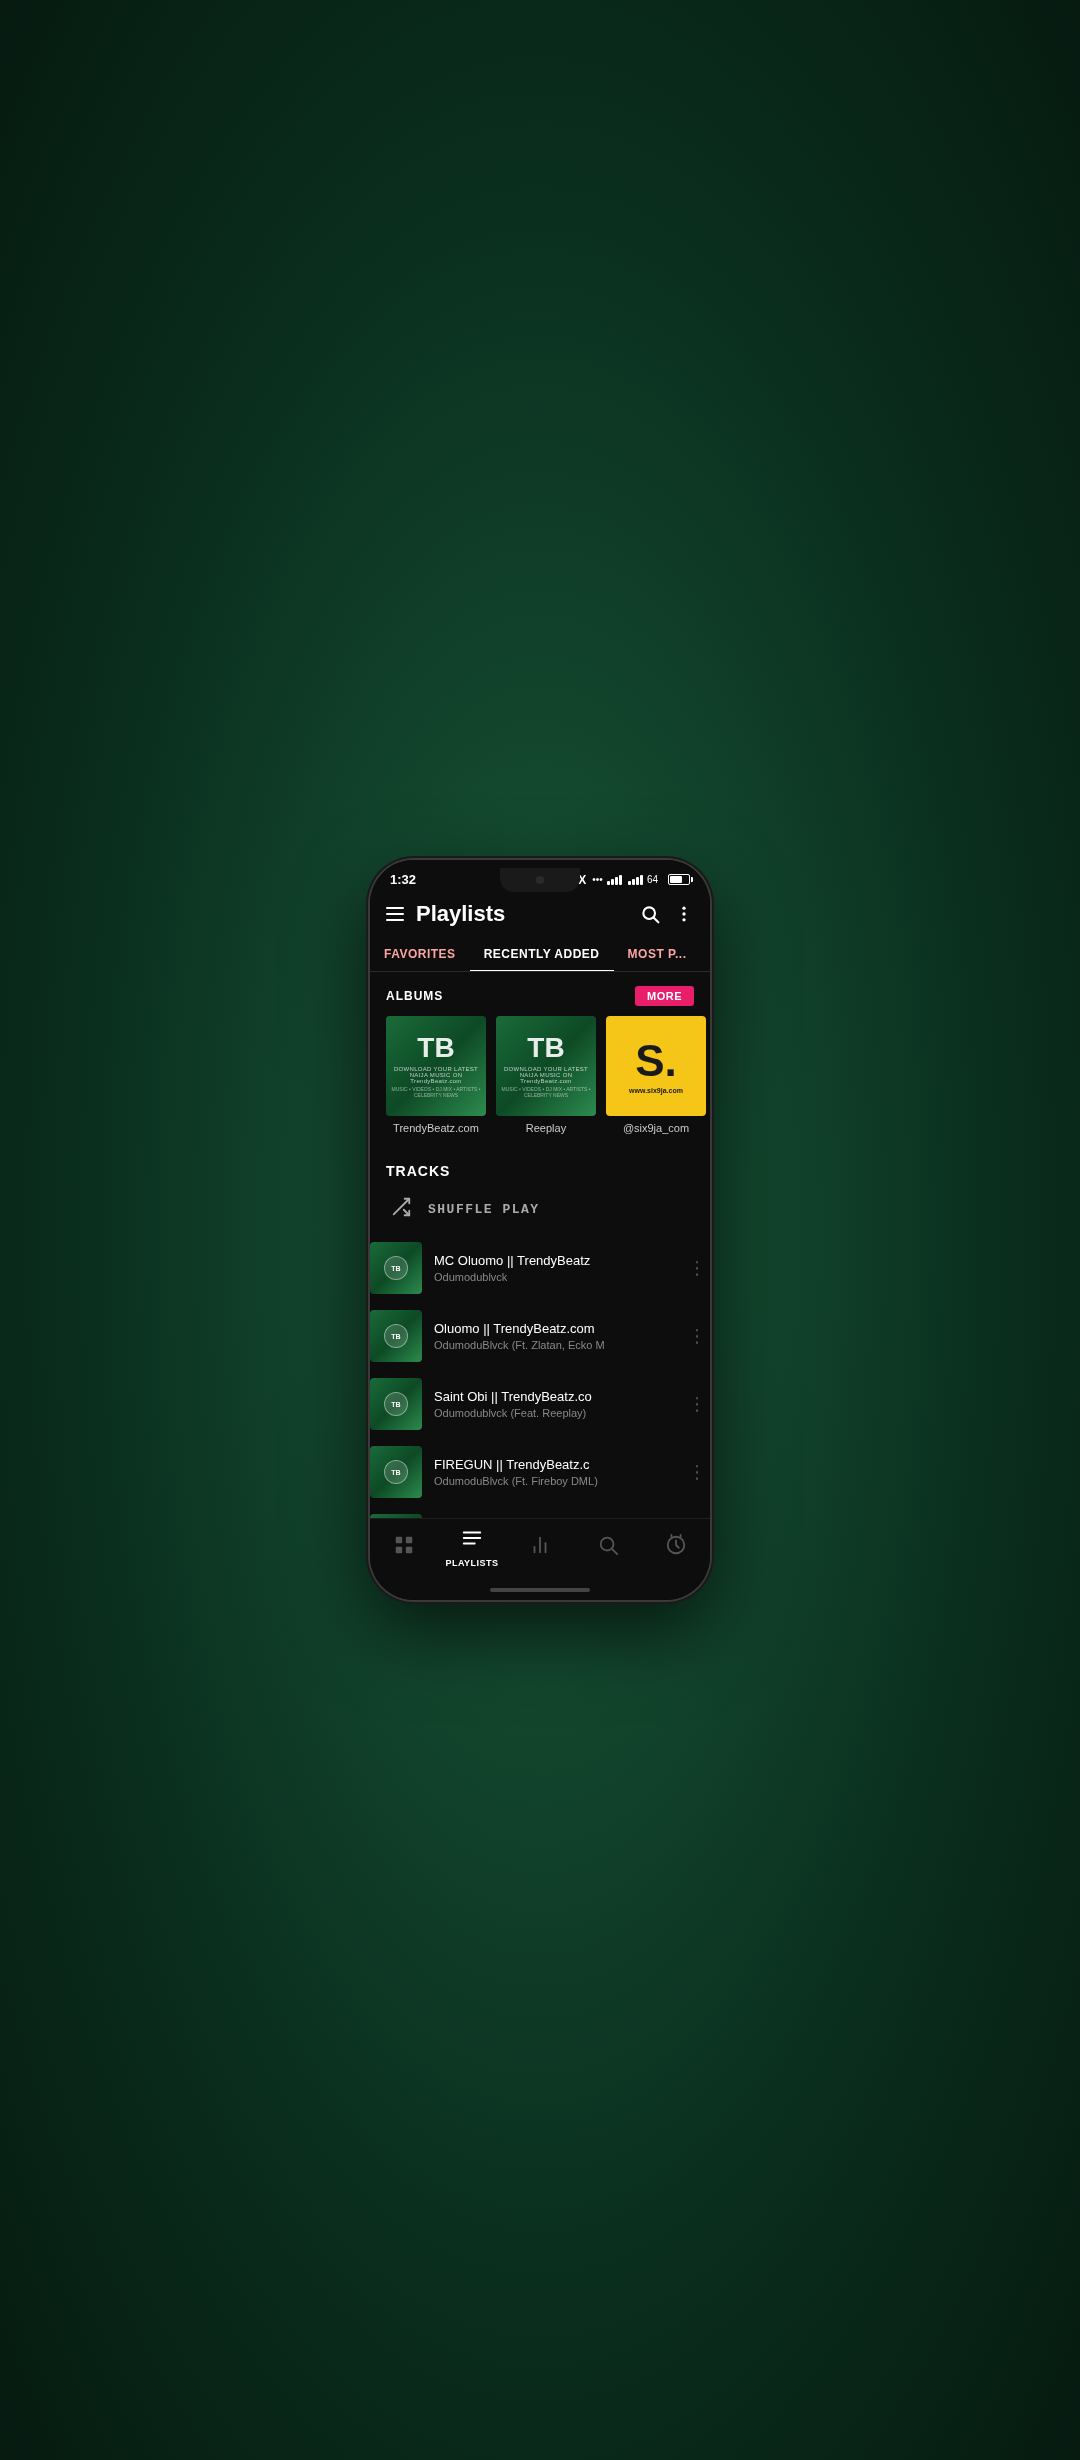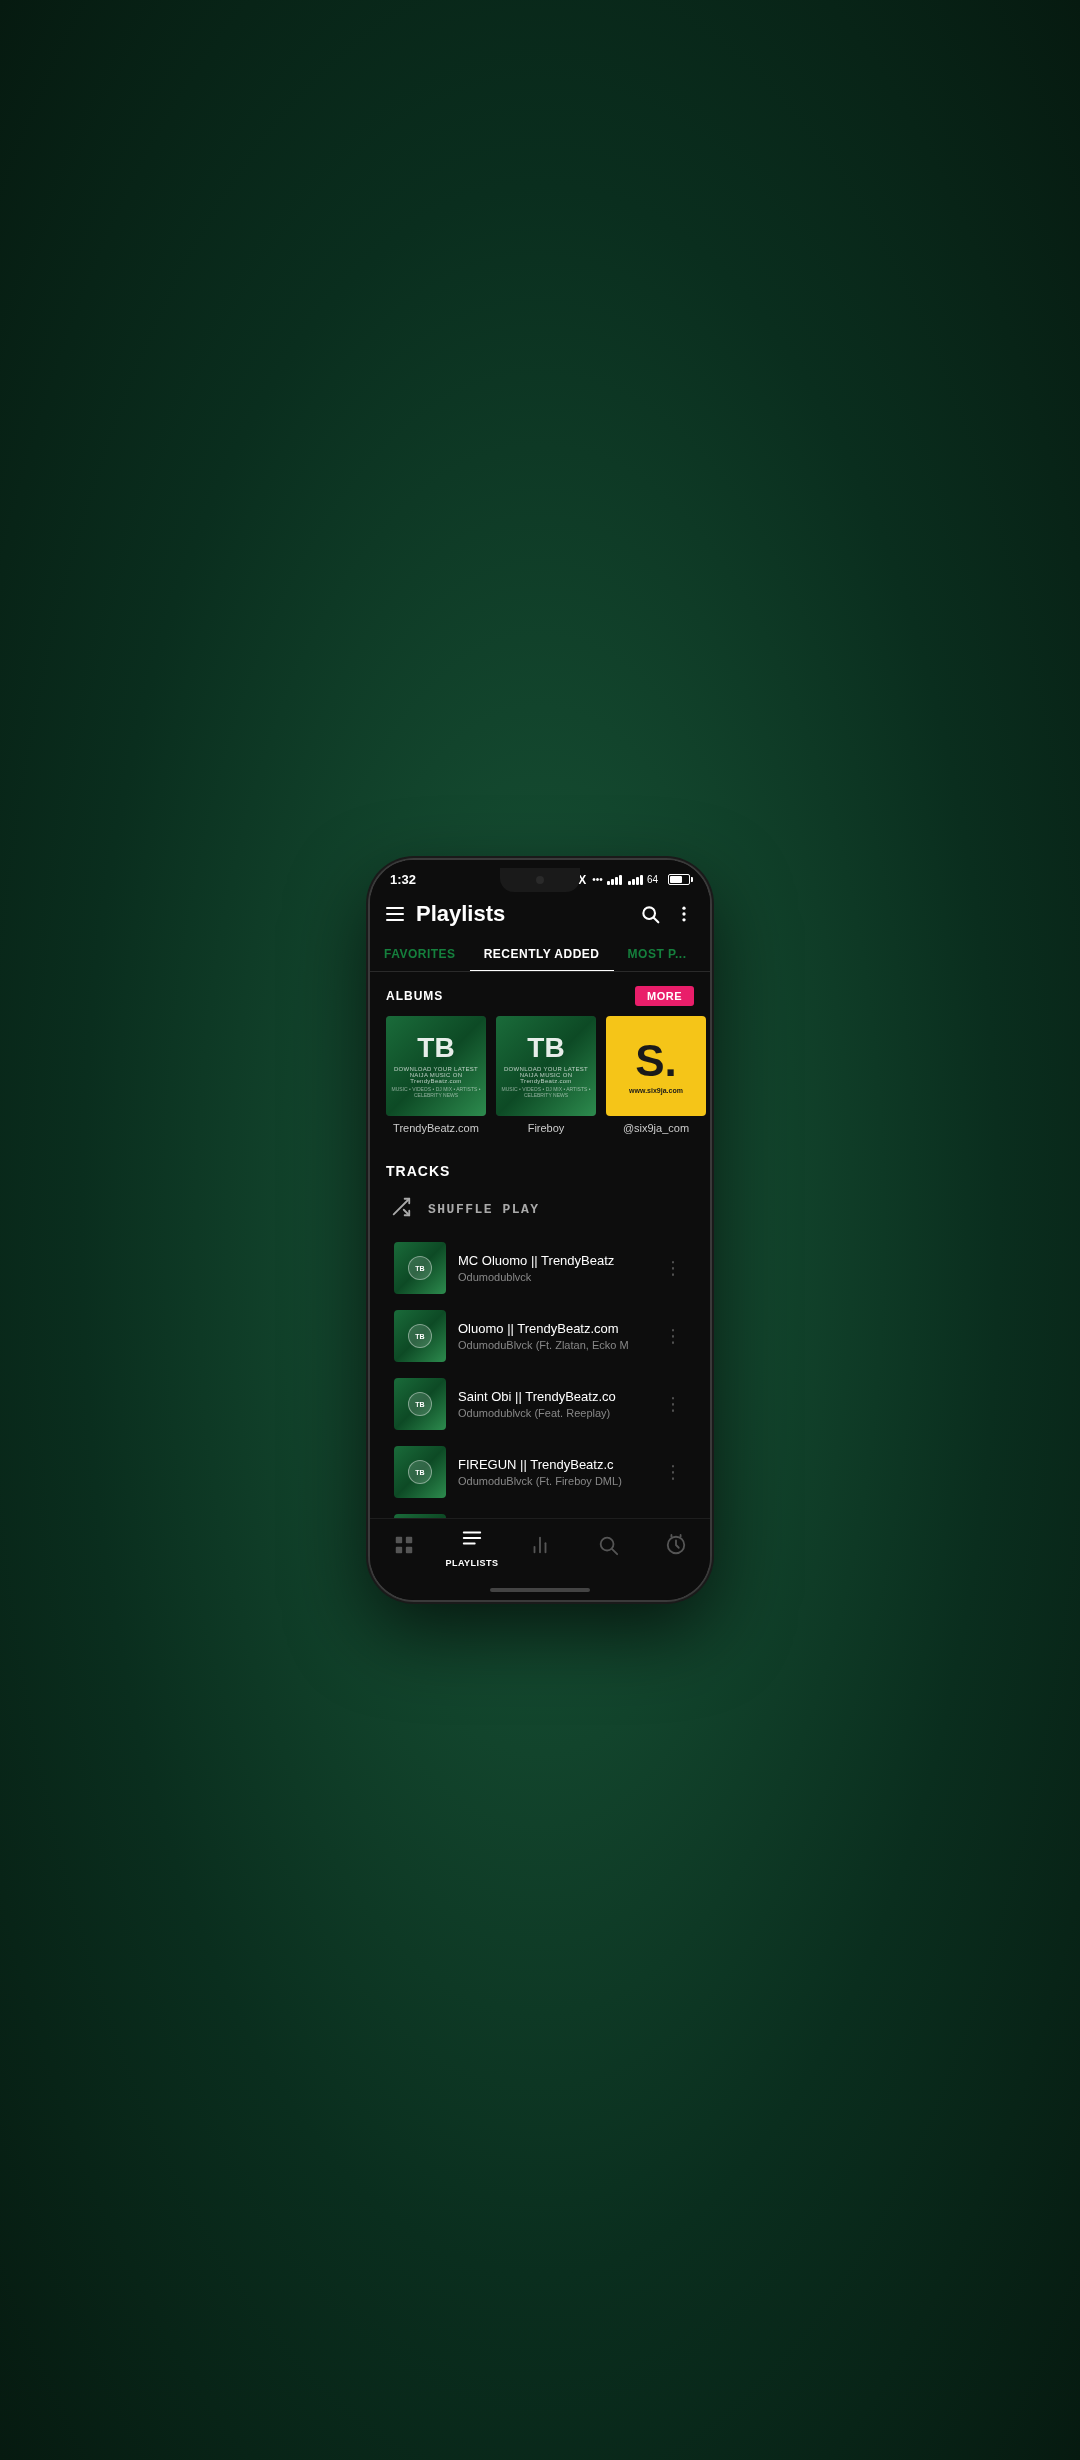--- a/index.html
+++ b/index.html
@@ -196,21 +196,21 @@
       display: flex;
       border-bottom: 1px solid #2a2a2a;
       flex-shrink: 0;
       overflow: hidden;
     }
 
     .tab-item {
       padding: 10px 14px;
       font-size: 12px;
       font-weight: 600;
-      color: #15803d;
+      color: #fca5a5;
       letter-spacing: 0.5px;
       cursor: pointer;
       white-space: nowrap;
       position: relative;
     }
 
     .tab-item.active {
       color: #fff;
     }
 
@@ -377,21 +377,21 @@
       font-weight: 600;
       color: #aaa;
       letter-spacing: 1.5px;
       font-family: Liberation Mono, monospace;
     }
 
     
     .track-item {
       display: flex;
       align-items: center;
-      padding: 8px 24px;
+      padding: 8px 0;
       gap: 12px;
       cursor: pointer;
     }
 
     .track-thumb {
       width: 52px;
       height: 52px;
       border-radius: 4px;
       flex-shrink: 0;
       background: linear-gradient(135deg, #1a6b3a 0%, #0d4a25 50%, #2d8b4e 100%);
@@ -614,21 +614,21 @@
         </div>
 
         <div class="album-item">
           <div class="album-thumb">
             <div class="album-thumb-tb">
               <div style="font-size:28px;font-weight:900;color:#fff;opacity:0.9;line-height:1">TB</div>
               <div class="tb-text">DOWNLOAD YOUR LATEST<br>NAIJA MUSIC ON<br>TrendyBeatz.com</div>
               <div style="font-size:5px;color:rgba(255,255,255,0.5);text-align:center;margin-top:2px">MUSIC • VIDEOS • DJ MIX • ARTISTS • CELEBRITY NEWS</div>
             </div>
           </div>
-          <div class="album-name">Fireboy</div>
+          <div class="album-name">Reeplay</div>
         </div>
 
         <div class="album-item">
           <div class="album-thumb">
             <div class="album-thumb-six9">
               <span class="six9-s">S.</span>
               <span class="six9-url">www.six9ja.com</span>
             </div>
           </div>
           <div class="album-name">@six9ja_com</div>

